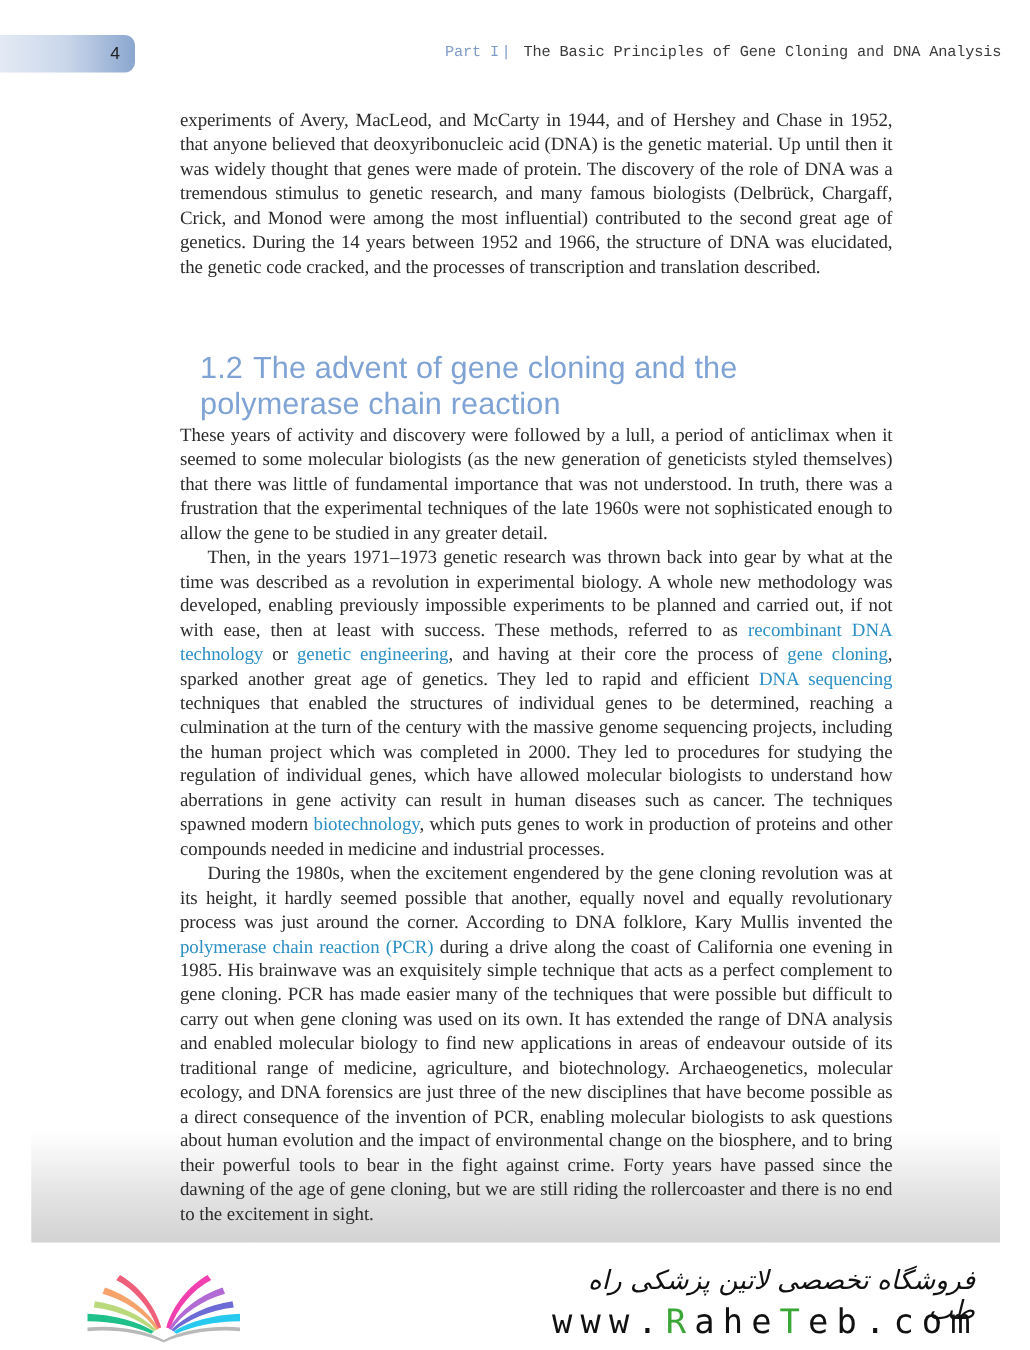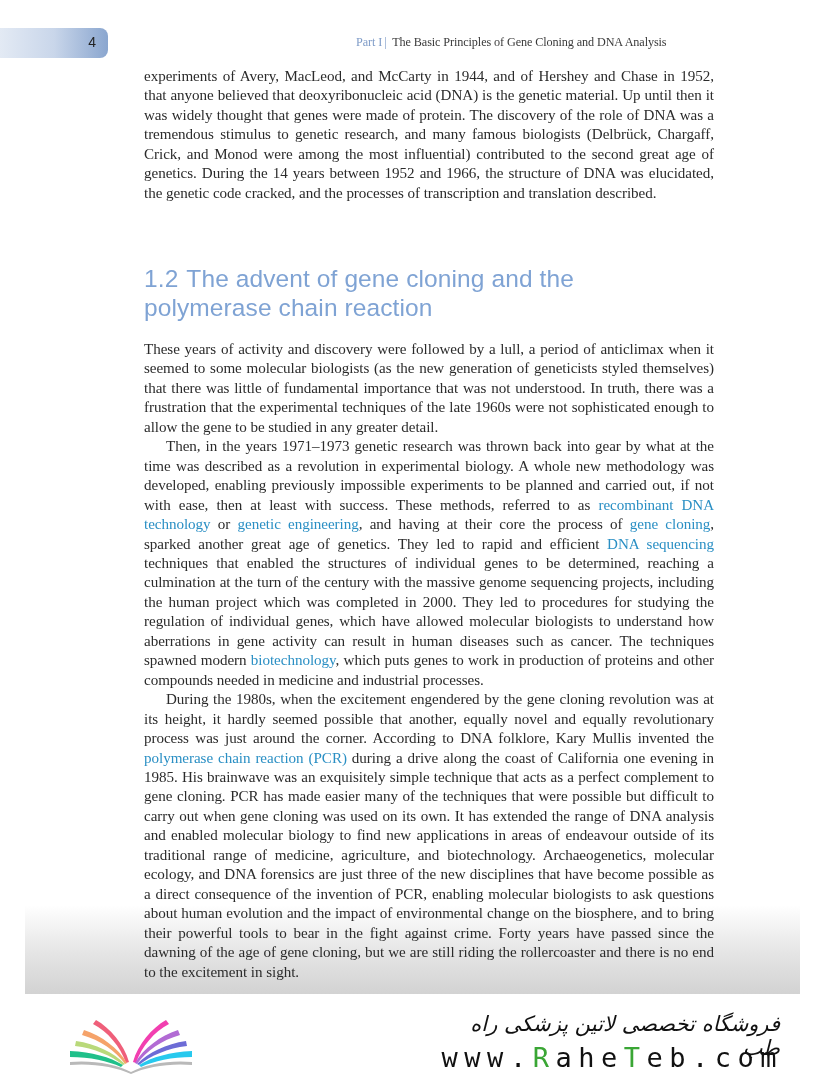--- a/index.html
+++ b/index.html
@@ -30,21 +30,21 @@
     right: 12px;
     top: 6px;
     font-family: "Liberation Sans", "DejaVu Sans", sans-serif;
     font-size: 14px;
     color: #222;
   }
   .running-head {
     position: absolute;
     left: 356px;
     top: 35px;
-    font-family: Liberation Serif, serif;
+    font-family: Liberation Mono, monospace;
     font-size: 12.2px;
     color: #3a3a3a;
     white-space: nowrap;
     letter-spacing: -0.1px;
   }
   .running-head .part {
     color: #7f9cc8;
   }
   .running-head .sep {
     color: #7f9cc8;
@@ -65,21 +65,21 @@
   .text-block p {
     margin: 0;
   }
   .text-block p.indent {
     text-indent: 22px;
   }
   .link {
     color: #2a8fc4;
   }
 
-  .para-intro { top: 67px; }
+  .para-intro { top: 88px; }
 
   .section-heading {
     position: absolute;
     left: 144px;
     top: 264px;
     width: 560px;
     font-family: "Liberation Sans", "DejaVu Sans", sans-serif;
     font-size: 24.5px;
     line-height: 29px;
     color: #7fa3d4;
@@ -149,21 +149,21 @@
   <span class="part">Part I</span><span class="sep">|</span>
   <span>The Basic Principles of Gene Cloning and DNA Analysis</span>
 </div>
 
 <div class="bottom-fade"></div>
 
 <div class="text-block para-intro">
   <p>experiments of Avery, MacLeod, and McCarty in 1944, and of Hershey and Chase in 1952, that anyone believed that deoxyribonucleic acid (DNA) is the genetic material. Up until then it was widely thought that genes were made of protein. The discovery of the role of DNA was a tremendous stimulus to genetic research, and many famous biologists (Delbrück, Chargaff, Crick, and Monod were among the most influential) contributed to the second great age of genetics. During the 14 years between 1952 and 1966, the structure of DNA was elucidated, the genetic code cracked, and the processes of transcription and translation described.</p>
 </div>
 
-<h2 class="section-heading" style="margin:0;font-weight:normal;">
+<h2 class="section-heading" style="margin:16px;font-weight:normal;">
   <span class="num">1.2</span><span>The advent of gene cloning and the polymerase chain reaction</span>
 </h2>
 
 <div class="text-block section-body">
   <p>These years of activity and discovery were followed by a lull, a period of anticlimax when it seemed to some molecular biologists (as the new generation of geneticists styled themselves) that there was little of fundamental importance that was not understood. In truth, there was a frustration that the experimental techniques of the late 1960s were not sophisticated enough to allow the gene to be studied in any greater detail.</p>
 
   <p class="indent"><span>Then, in the years 1971–1973 genetic research was thrown back into gear by what at the time was described as a revolution in experimental biology. A whole new methodology was developed, enabling previously impossible experiments to be planned and carried out, if not with ease, then at least with success. These methods, referred to as </span><span class="link">recombinant DNA technology</span><span> or </span><span class="link">genetic engineering</span><span>, and having at their core the process of </span><span class="link">gene cloning</span><span>, sparked another great age of genetics. They led to rapid and efficient </span><span class="link">DNA sequencing</span><span> techniques that enabled the structures of individual genes to be determined, reaching a culmination at the turn of the century with the massive genome sequencing projects, including the human project which was completed in 2000. They led to procedures for studying the regulation of individual genes, which have allowed molecular biologists to understand how aberrations in gene activity can result in human diseases such as cancer. The techniques spawned modern </span><span class="link">biotechnology</span><span>, which puts genes to work in production of proteins and other compounds needed in medicine and industrial processes.</span></p>
 
   <p class="indent"><span>During the 1980s, when the excitement engendered by the gene cloning revolution was at its height, it hardly seemed possible that another, equally novel and equally revolutionary process was just around the corner. According to DNA folklore, Kary Mullis invented the </span><span class="link">polymerase chain reaction (PCR)</span><span> during a drive along the coast of California one evening in 1985. His brainwave was an exquisitely simple technique that acts as a perfect complement to gene cloning. PCR has made easier many of the techniques that were possible but difficult to carry out when gene cloning was used on its own. It has extended the range of DNA analysis and enabled molecular biology to find new applications in areas of endeavour outside of its traditional range of medicine, agriculture, and biotechnology. Archaeogenetics, molecular ecology, and DNA forensics are just three of the new disciplines that have become possible as a direct consequence of the invention of PCR, enabling molecular biologists to ask questions about human evolution and the impact of environmental change on the biosphere, and to bring their powerful tools to bear in the fight against crime. Forty years have passed since the dawning of the age of gene cloning, but we are still riding the rollercoaster and there is no end to the excitement in sight.</span></p>
 </div>

